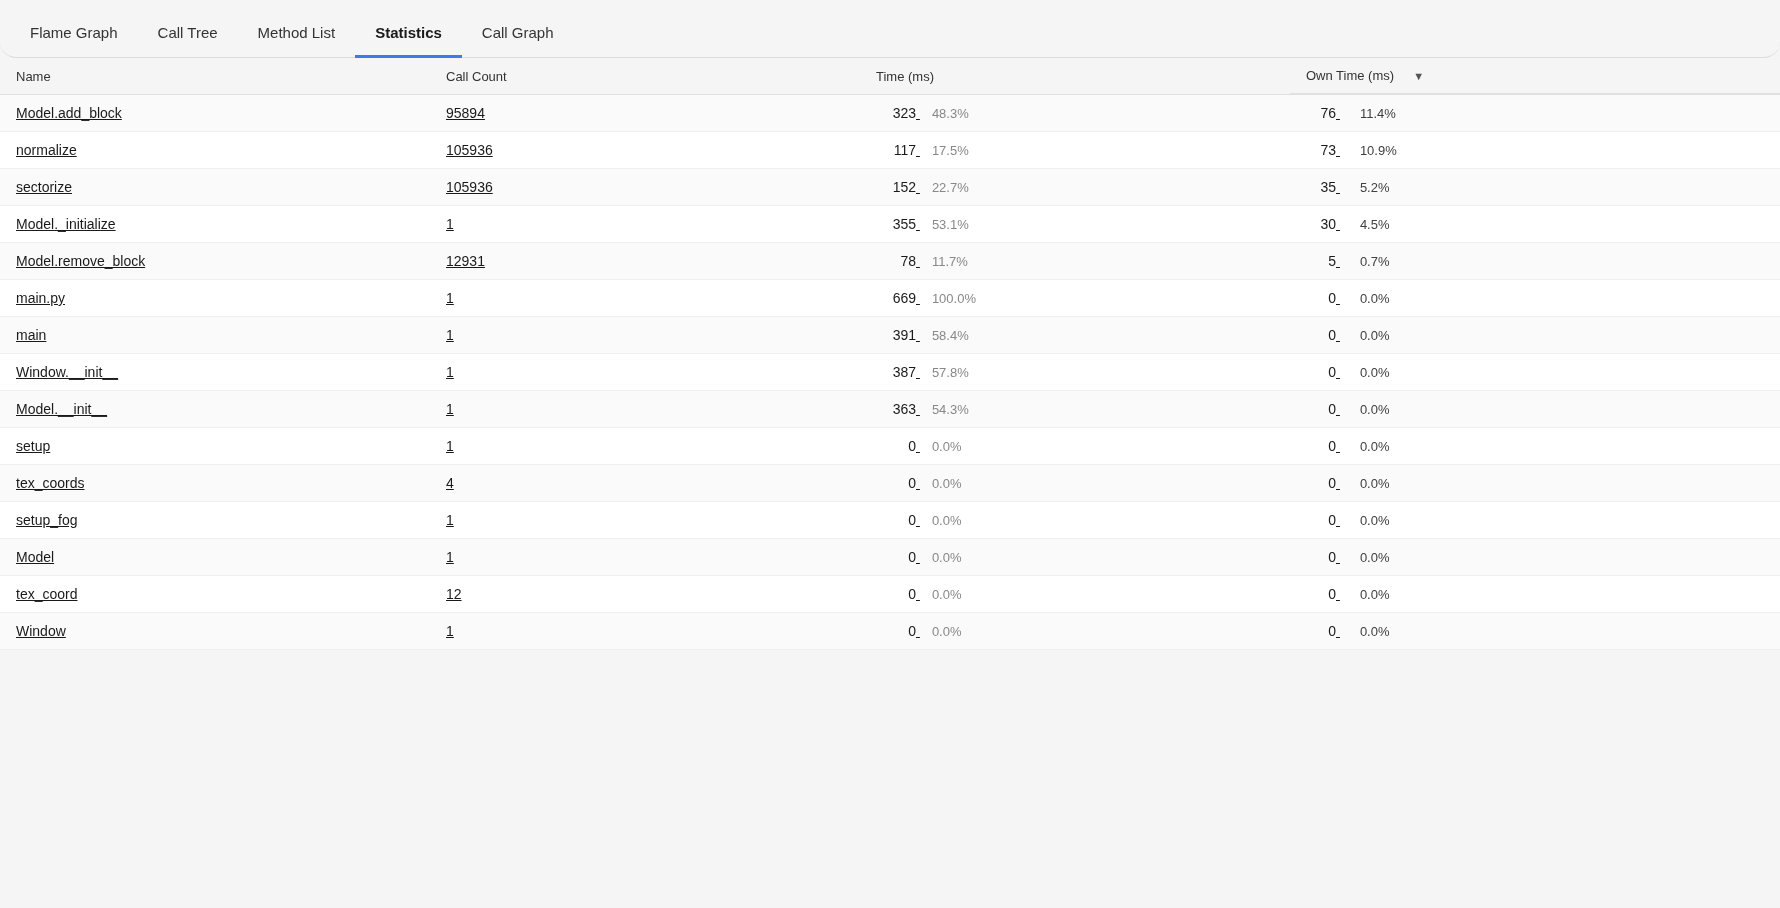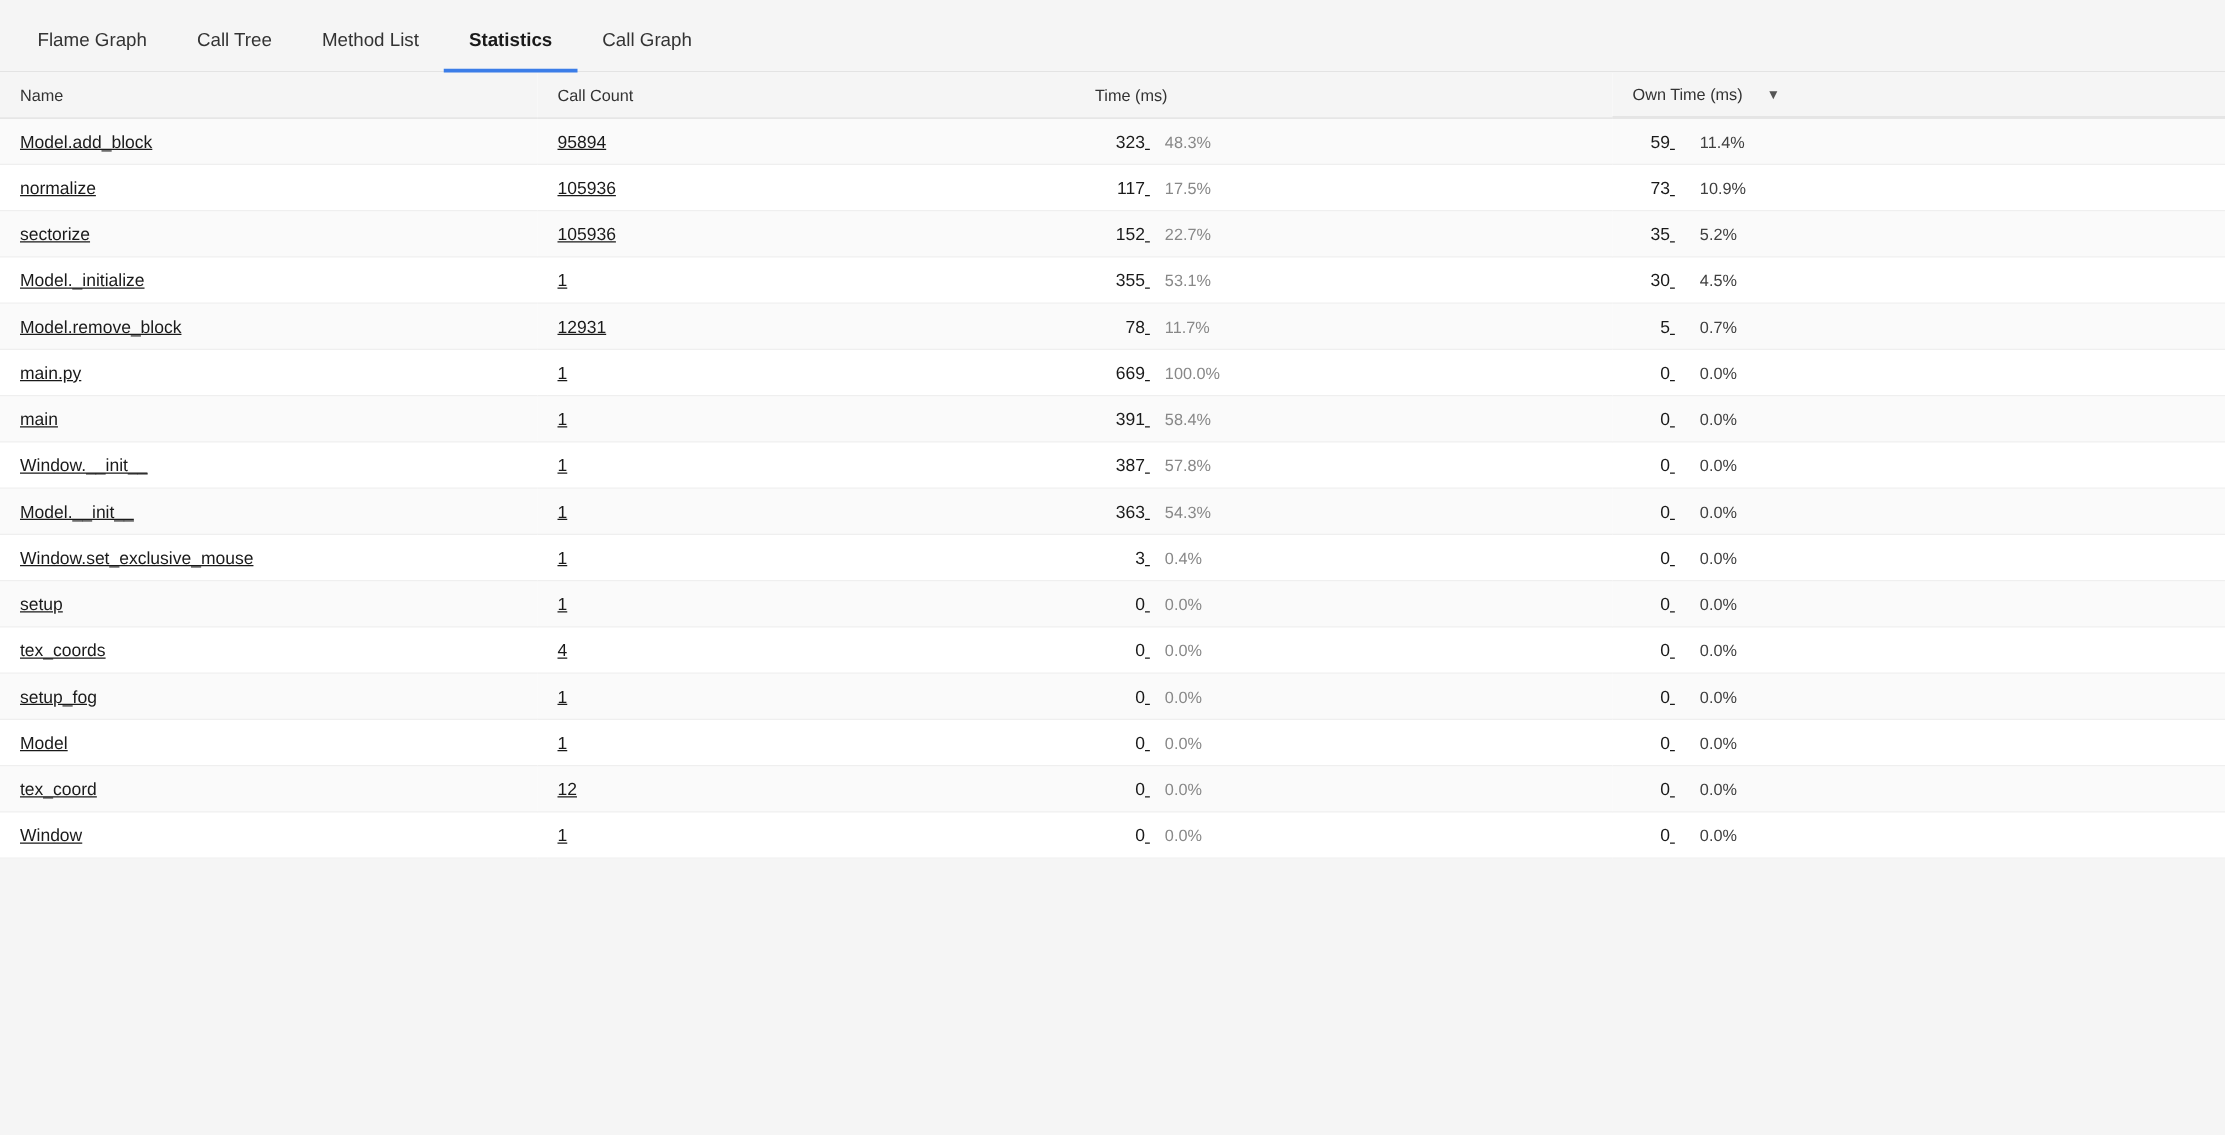--- a/index.html
+++ b/index.html
@@ -17,20 +17,21 @@
       min-height: 908px;
     }
 
     .tab-bar {
       display: flex;
       align-items: flex-end;
       background: #f5f5f5;
       border-bottom: 1px solid #ddd;
       padding: 0 10px;
       height: 58px;
+      border-radius: 16px;
     }
 
     .tab {
       padding: 10px 20px 14px 20px;
       cursor: pointer;
       font-size: 15px;
       color: #333;
       border-bottom: 3px solid transparent;
       margin-bottom: -1px;
       white-space: nowrap;
@@ -168,21 +169,21 @@
     </thead>
     <tbody id="table-body">
     <tr>
       <td class="col-name">Model.add_block</td>
       <td class="col-callcount">95894</td>
       <td class="col-time">
         <span class="time-value">323</span>
         <span class="time-pct">48.3%</span>
       </td>
       <td class="col-owntime">
-        <span class="own-value">59</span>
+        <span class="own-value">76</span>
         <span class="own-pct">11.4%</span>
       </td>
     </tr>
         <tr>
       <td class="col-name">normalize</td>
       <td class="col-callcount">105936</td>
       <td class="col-time">
         <span class="time-value">117</span>
         <span class="time-pct">17.5%</span>
       </td>
@@ -262,32 +263,20 @@
         <span class="own-value">0</span>
         <span class="own-pct">0.0%</span>
       </td>
     </tr>
         <tr>
       <td class="col-name">Model.__init__</td>
       <td class="col-callcount">1</td>
       <td class="col-time">
         <span class="time-value">363</span>
         <span class="time-pct">54.3%</span>
-      </td>
-      <td class="col-owntime">
-        <span class="own-value">0</span>
-        <span class="own-pct">0.0%</span>
-      </td>
-    </tr>
-        <tr>
-      <td class="col-name">Window.set_exclusive_mouse</td>
-      <td class="col-callcount">1</td>
-      <td class="col-time">
-        <span class="time-value">3</span>
-        <span class="time-pct">0.4%</span>
       </td>
       <td class="col-owntime">
         <span class="own-value">0</span>
         <span class="own-pct">0.0%</span>
       </td>
     </tr>
         <tr>
       <td class="col-name">setup</td>
       <td class="col-callcount">1</td>
       <td class="col-time">

